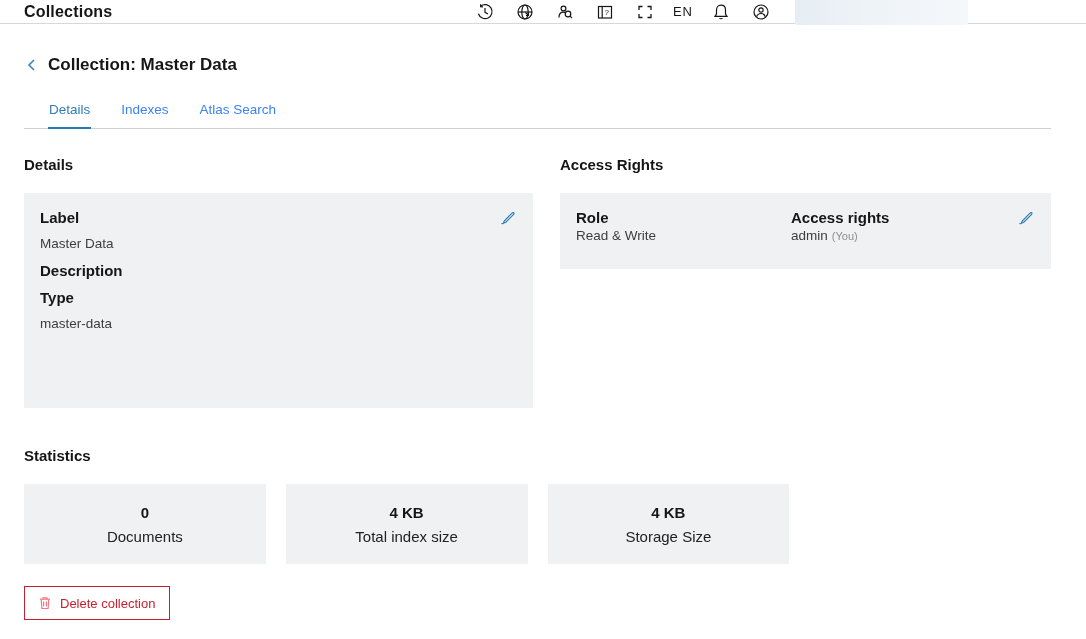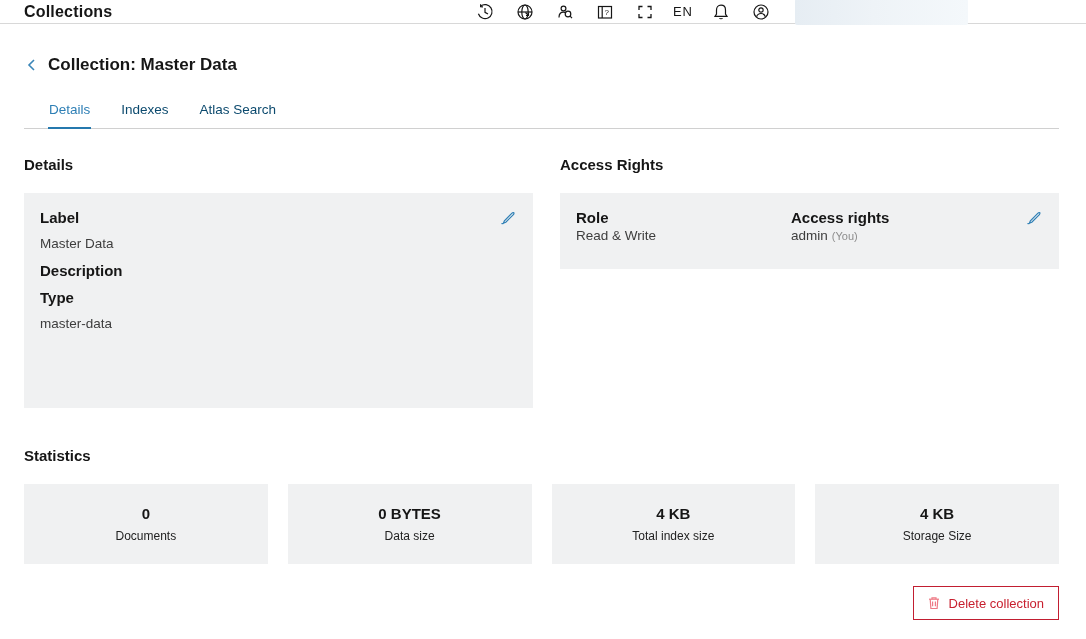--- a/index.html
+++ b/index.html
@@ -36,40 +36,40 @@
     background: none; border: none; cursor: pointer;
     font-family: inherit; font-size: 13px; letter-spacing: 1px;
     color: #161616; padding: 0 4px; height: 30px;
   }
   .redacted-user {
     width: 173px; height: 26px; border-radius: 2px; margin-left: 10px;
     background: linear-gradient(90deg, #e6edf3 0%, #eef3f7 45%, #f4f8fb 100%);
   }
 
   
-  main { padding: 0 27px 0 24px; }
+  main { padding: 0 35px 0 24px; }
 
   .page-head {
     margin-top: 31px;
     display: flex; align-items: center; gap: 8px;
   }
   .back-btn {
     background: none; border: none; cursor: pointer; padding: 0;
     display: flex; align-items: center;
   }
   .page-title { font-size: 17px; font-weight: bold; }
 
   .tabs {
     margin-top: 21px;
     display: flex; gap: 29px;
     border-bottom: 1px solid #d0d0d0;
     padding-left: 24px;
   }
   .tab {
-    font-size: 13.5px; color: #0c4a6e;
+    font-size: 13.5px; color: #3b82f6;
     padding: 6px 1px 11px 1px;
     cursor: pointer; position: relative;
     background: none; border: none; font-family: inherit;
   }
   .tab.active { color: #2e7fb5; }
   .tab.active::after {
     content: ""; position: absolute; left: 0; right: 0; bottom: -1px;
     height: 2px; background: #2579ae;
   }
 
@@ -112,25 +112,25 @@
   .cards {
     margin-top: 20px;
     display: grid; grid-template-columns: repeat(4, 1fr); gap: 20px;
   }
   .stat-card {
     background: #f0f1f2; height: 80px;
     display: flex; flex-direction: column; align-items: center; justify-content: center;
     gap: 7px;
   }
   .stat-value { font-size: 15px; font-weight: bold; }
-  .stat-label { font-size: 12px; color: #222222; }
+  .stat-label { font-size: 15px; color: #222222; }
 
   .actions-row {
     margin-top: 22px;
-    display: flex; justify-content: flex-end;
+    display: flex; justify-content: flex-start;
   }
   .delete-btn {
     display: flex; align-items: center; gap: 7px;
     background: #ffffff;
     border: 1px solid #c21e31;
     color: #c8202f;
     font-family: inherit; font-size: 13px;
     padding: 8px 14px 8px 12px;
     cursor: pointer;
   }
@@ -263,24 +263,20 @@
   </div>
 
   <section class="stats-section">
     <h2 class="section-heading">Statistics</h2>
     <div class="cards">
       <div class="stat-card">
         <div class="stat-value">0</div>
         <div class="stat-label">Documents</div>
       </div>
       <div class="stat-card">
-        <div class="stat-value">0 BYTES</div>
-        <div class="stat-label">Data size</div>
-      </div>
-      <div class="stat-card">
         <div class="stat-value">4 KB</div>
         <div class="stat-label">Total index size</div>
       </div>
       <div class="stat-card">
         <div class="stat-value">4 KB</div>
         <div class="stat-label">Storage Size</div>
       </div>
     </div>
   </section>
 

